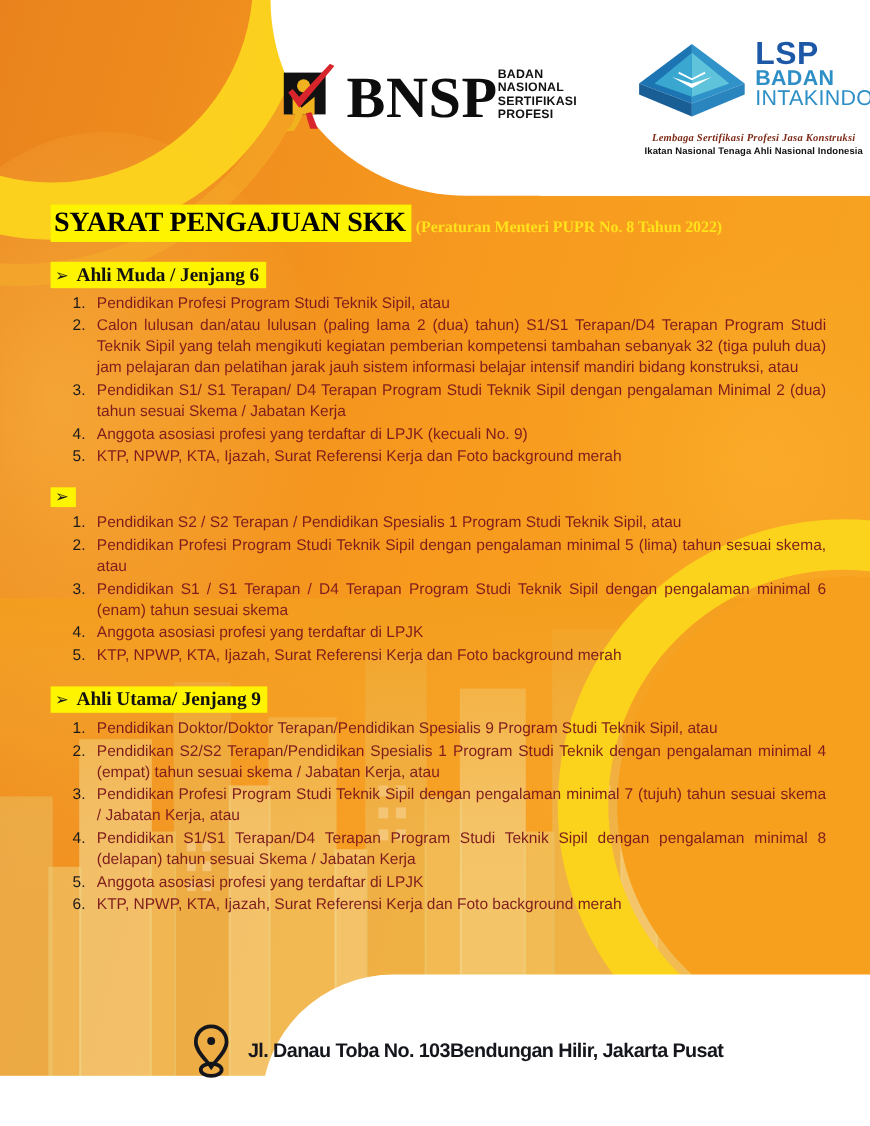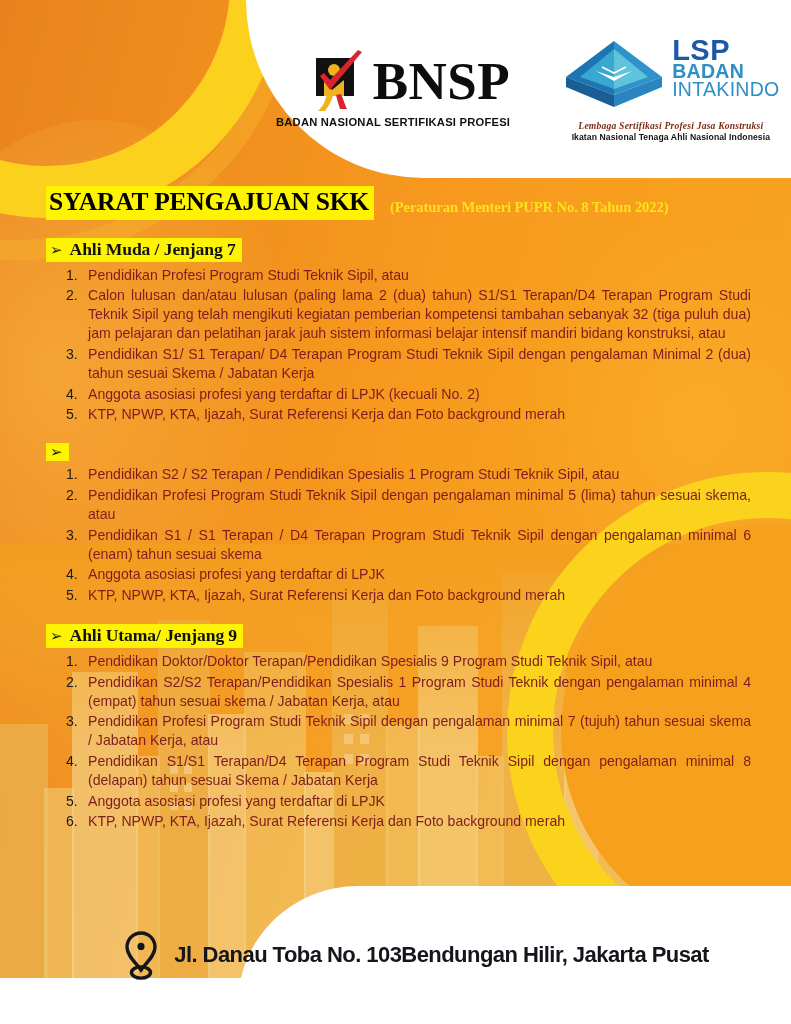--- a/index.html
+++ b/index.html
@@ -45,42 +45,42 @@
 
   
   .footer-white{position:absolute;left:238px;bottom:0;width:553px;height:138px;background:#fff;
     border-top-left-radius:120px 118px;}
   .footer-strip{position:absolute;left:0;bottom:0;width:791px;height:46px;background:#fff;}
 
   
   .logos{position:absolute;top:0;right:0;width:545px;height:178px;display:flex;align-items:center;
     justify-content:flex-start;gap:52px;padding-left:10px;box-sizing:border-box;}
 
-  .bnsp{display:flex;flex-direction:column;align-items:flex-end;margin-left:20px;}
+  .bnsp{display:flex;flex-direction:row;align-items:flex-start;}
   .bnsp-row{display:flex;align-items:center;gap:3px;}
   .bnsp-mark{position:relative;width:56px;height:62px;}
   .bnsp-word{font-family:"Liberation Serif",serif;font-size:53px;font-weight:700;color:#0d0d0d;
     letter-spacing:.5px;line-height:1;}
   .bnsp-sub{font-family:"Liberation Sans",sans-serif;font-size:11.2px;font-weight:700;color:#111;
     letter-spacing:.22px;margin-top:4px;}
 
   .lsp{display:flex;flex-direction:column;align-items:center;}
   .lsp-row{display:flex;gap:6px;}
   .lsp-txt{display:flex;flex-direction:column;line-height:.92;}
   .lsp-txt .l1{font-size:29px;font-weight:700;color:#1D58A7;letter-spacing:.5px;}
   .lsp-txt .l2{font-size:19.5px;font-weight:700;color:#2E8FC6;letter-spacing:.3px;}
   .lsp-txt .l3{font-size:19.5px;font-weight:400;color:#2E8FC6;letter-spacing:.3px;}
   .lsp-sub1{font-family:"Liberation Serif",serif;font-style:italic;font-size:9.6px;font-weight:700;
     color:#7E2B18;margin-top:5px;letter-spacing:.2px;}
   .lsp-sub2{font-size:8.6px;font-weight:700;color:#111;margin-top:1px;letter-spacing:.1px;}
 
   
   .content{position:absolute;left:0;top:186px;width:791px;}
 
-  .title-row{display:flex;align-items:flex-end;gap:16px;padding-left:46px;}
+  .title-row{display:flex;align-items:flex-end;gap:4px;padding-left:46px;}
   .title{font-family:"Liberation Serif",serif;font-size:25.5px;font-weight:700;color:#000;
     background:#FFF400;padding:2px 5px 3px 3px;letter-spacing:-.2px;line-height:1.12;}
   .title-sub{font-family:"Liberation Serif",serif;font-size:14.6px;font-weight:700;color:#FFE11C;
     padding-bottom:4px;letter-spacing:-.1px;}
 
   .section{margin-top:18px;padding-left:46px;padding-right:40px;}
   .section.s2{margin-top:19px;}
   .section.s3{margin-top:19px;}
 
   .sec-head{display:inline-flex;align-items:baseline;gap:7px;background:#FFF400;padding:1px 6px 2px 4px;}
@@ -94,21 +94,21 @@
     text-align:justify;text-justify:inter-word;}
   ol.items > li::before{content:counter(it) ".";position:absolute;left:20px;top:0;
     font-size:14.1px;color:#1b1b1b;}
   ol.items > li.nj{text-align:left;}
 
   
   .footer-content{position:absolute;left:0;bottom:0;width:791px;height:138px;
     display:flex;align-items:center;justify-content:center;gap:14px;padding-left:40px;
     box-sizing:border-box;}
   .pin{width:38px;height:50px;flex:0 0 auto;}
-  .addr{font-family:"Liberation Sans",sans-serif;font-size:22px;font-weight:700;color:#15161c;
+  .addr{font-family:"Liberation Sans",sans-serif;font-size:18px;font-weight:700;color:#15161c;
     letter-spacing:-.55px;}
 </style>
 </head>
 <body>
 
 <div id="poster">
 
   <div class="bg-base"></div>
   <div class="glow-a"></div>
   <div class="glow-b"></div>
@@ -219,27 +219,27 @@
   <div class="content">
 
     <div class="title-row">
       <div class="title">SYARAT PENGAJUAN SKK</div>
       <div class="title-sub">(Peraturan Menteri PUPR No. 8 Tahun 2022)</div>
     </div>
 
     <div class="section s1">
       <div class="sec-head">
         <span class="sec-arrow">➢</span>
-        <span class="sec-title">Ahli Muda / Jenjang 7</span>
+        <span class="sec-title">Ahli Muda / Jenjang 6</span>
       </div>
       <ol class="items">
         <li class="nj">Pendidikan Profesi Program Studi Teknik Sipil, atau</li>
         <li>Calon lulusan dan/atau lulusan (paling lama 2 (dua) tahun) S1/S1 Terapan/D4 Terapan Program Studi Teknik Sipil yang telah mengikuti kegiatan pemberian kompetensi tambahan sebanyak 32 (tiga puluh dua) jam pelajaran dan pelatihan jarak jauh sistem informasi belajar intensif mandiri bidang konstruksi, atau</li>
         <li>Pendidikan S1/ S1 Terapan/ D4 Terapan Program Studi Teknik Sipil dengan pengalaman Minimal 2 (dua) tahun sesuai Skema / Jabatan Kerja</li>
-        <li class="nj">Anggota asosiasi profesi yang terdaftar di LPJK (kecuali No. 2)</li>
+        <li class="nj">Anggota asosiasi profesi yang terdaftar di LPJK (kecuali No. 9)</li>
         <li class="nj">KTP, NPWP, KTA, Ijazah, Surat Referensi Kerja dan Foto background merah</li>
       </ol>
     </div>
 
     <div class="section s2">
       <div class="sec-head">
         <span class="sec-arrow">➢</span>
       </div>
       <ol class="items">
         <li class="nj">Pendidikan S2 / S2 Terapan / Pendidikan Spesialis 1 Program Studi Teknik Sipil, atau</li>

